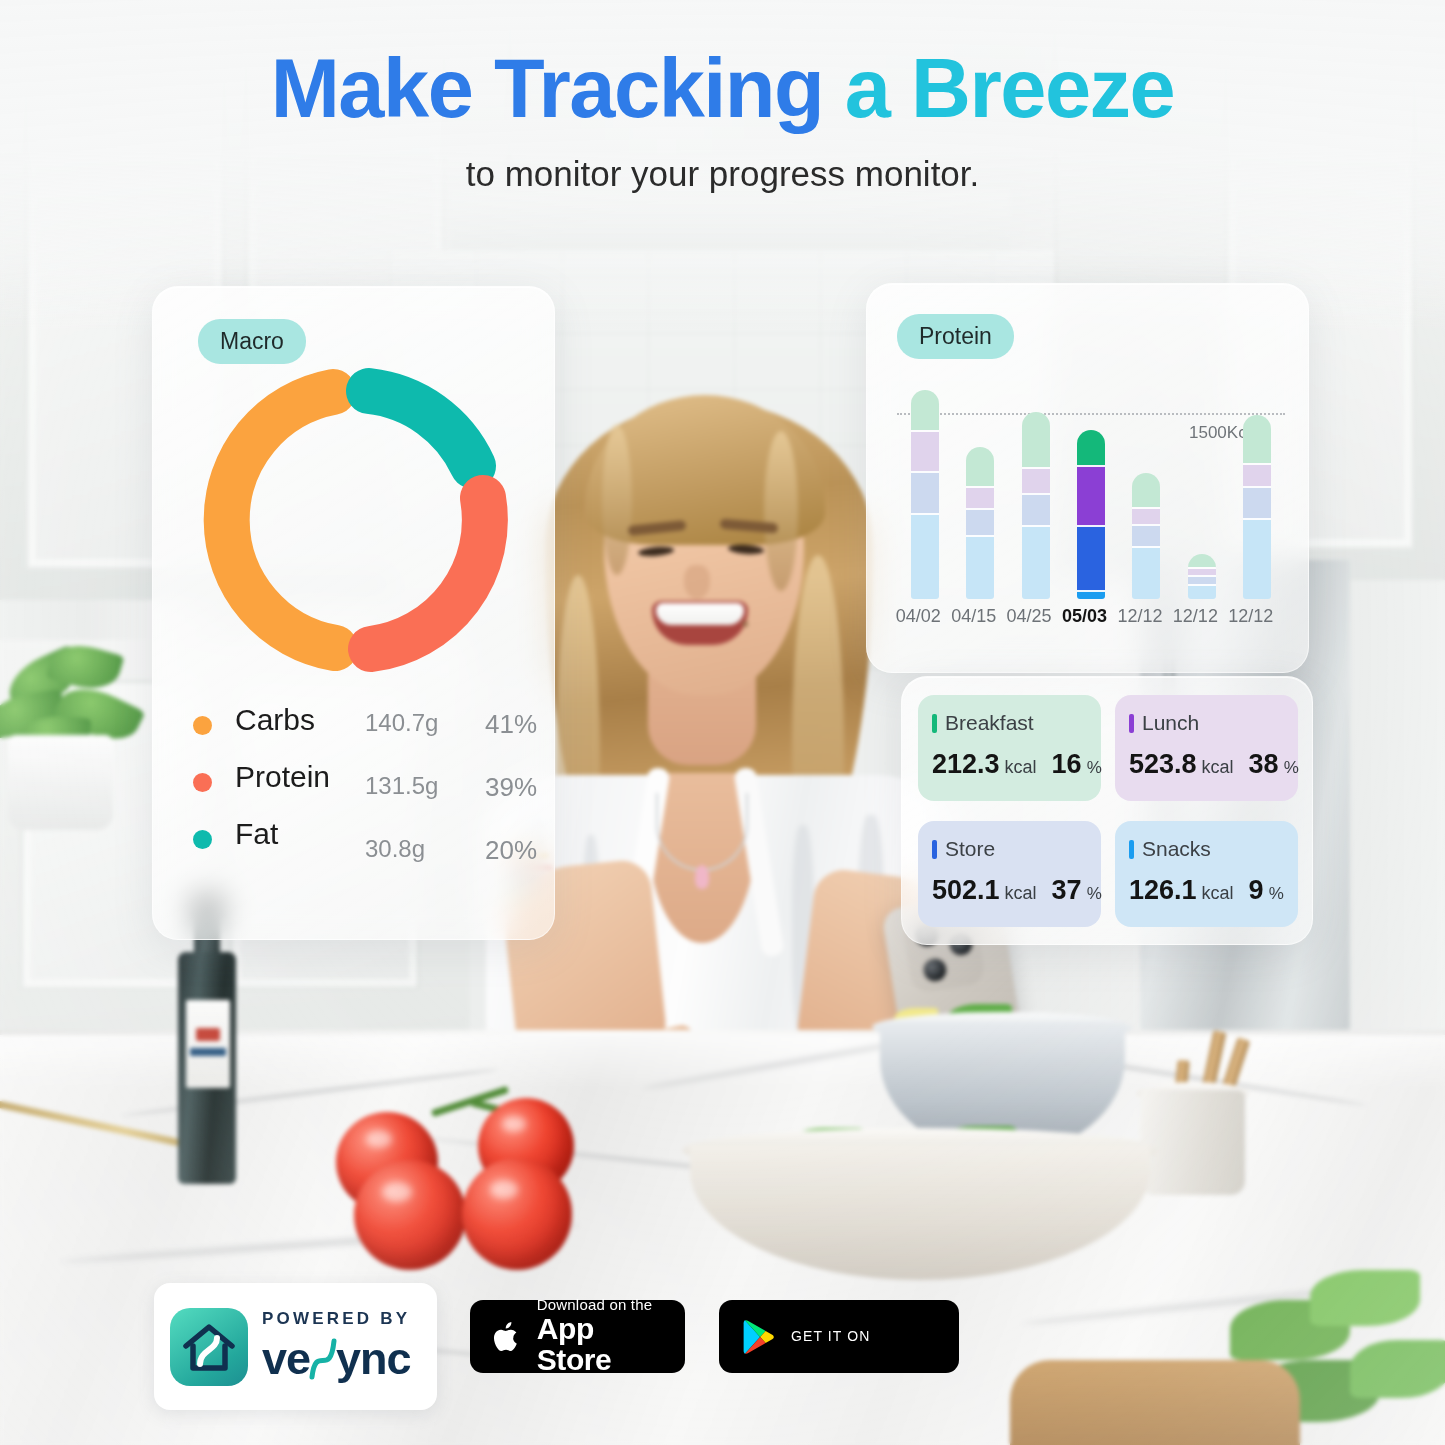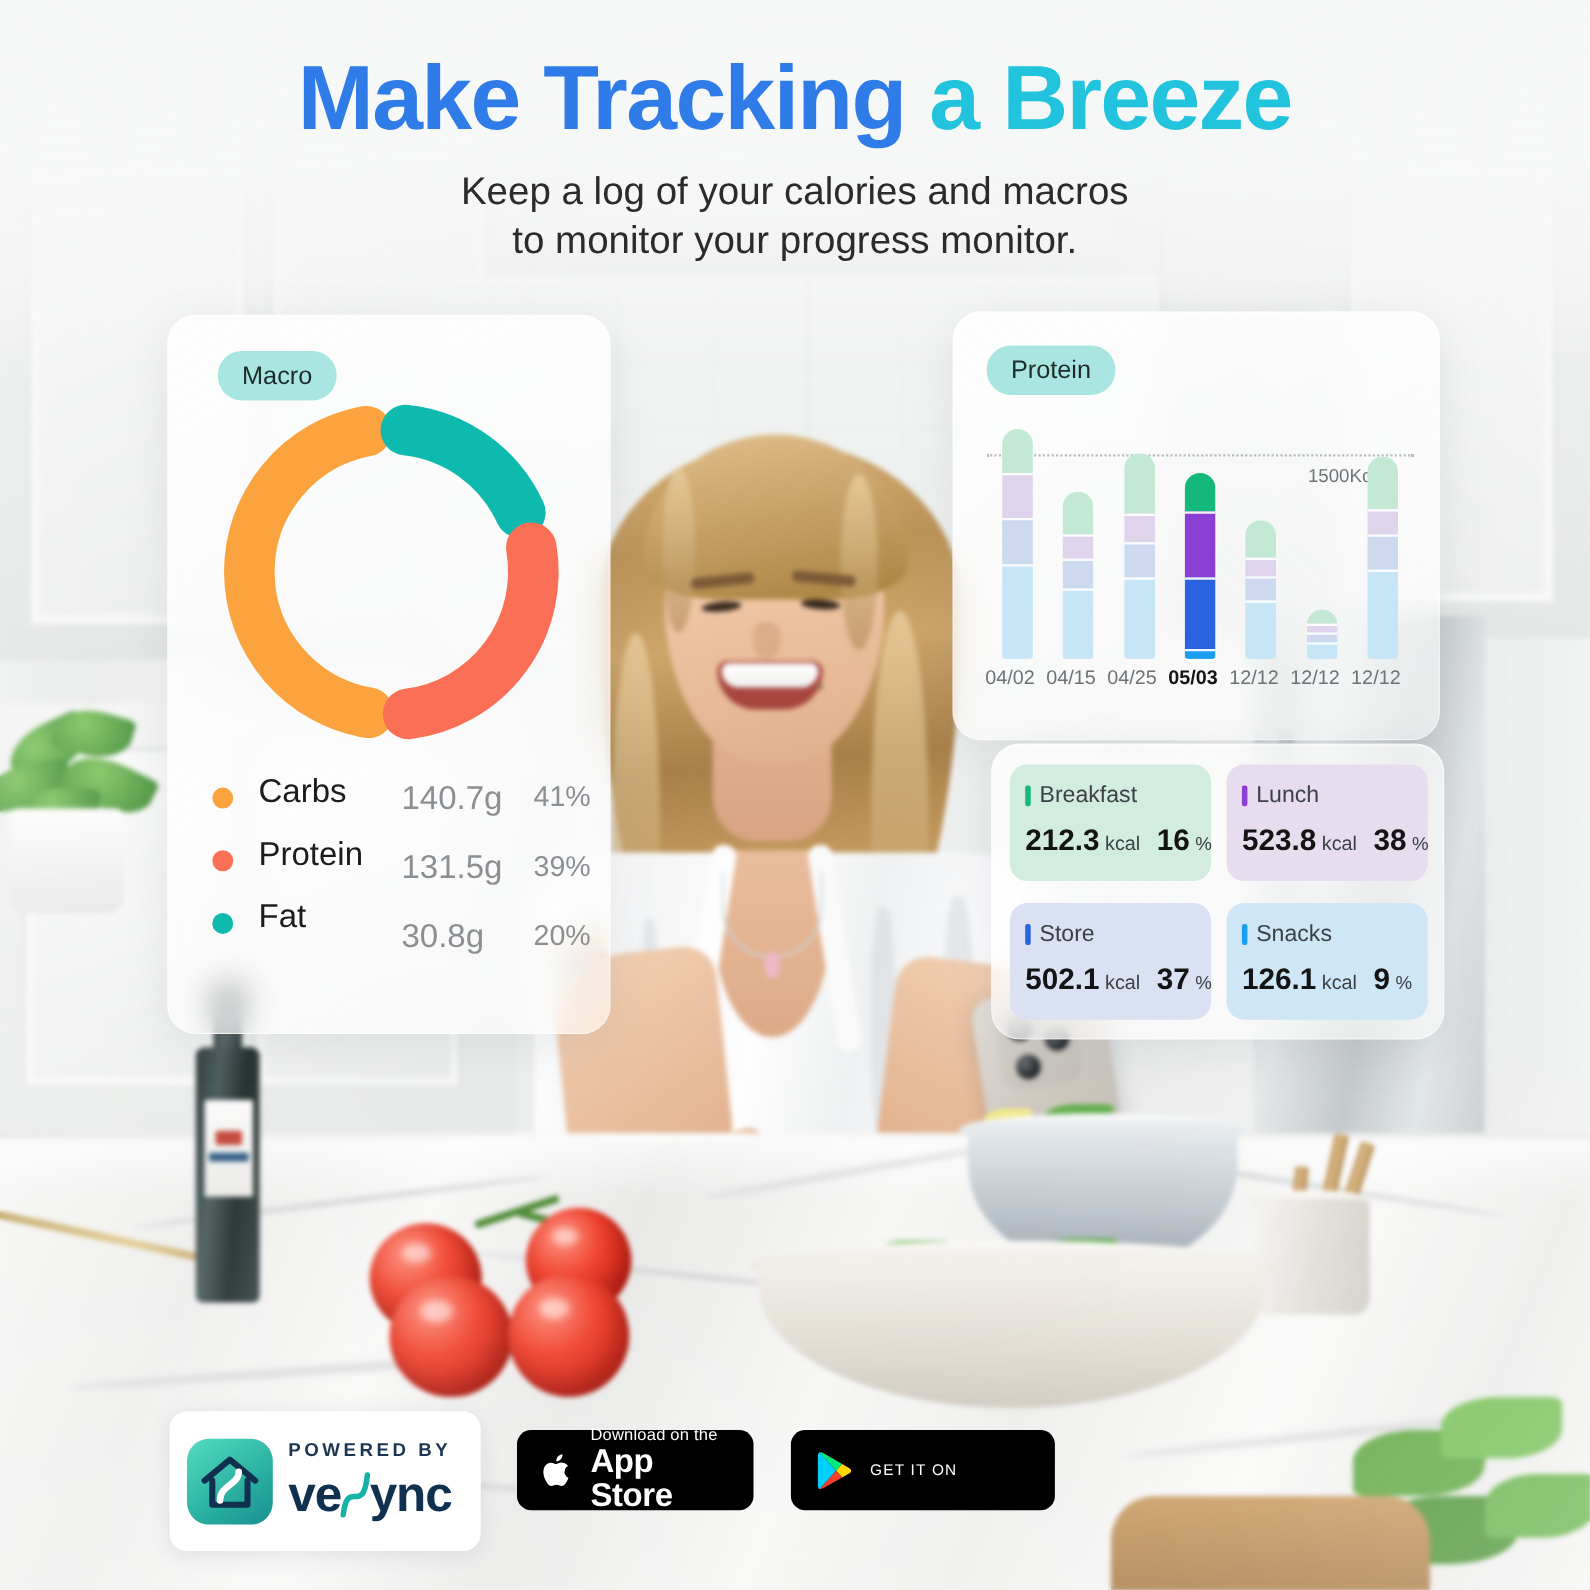--- a/index.html
+++ b/index.html
@@ -276,21 +276,21 @@
   }
 
   
   .donut-wrap { position:absolute; left:22px; top:78px; width:360px; height:310px; }
 
   
   .legend { position:absolute; left:40px; top:412px; width:330px; }
   .legend-row { position:relative; height:57px; }
   .dot { position:absolute; left:0; top:17px; width:19px; height:19px; border-radius:50%; }
   .lg-name { position:absolute; left:42px; top:4px; font-size:30px; color:#1c1c1c; }
-  .lg-grams { position:absolute; left:172px; top:10px; font-size:30px; color:#8b8f93; }
+  .lg-grams { position:absolute; left:172px; top:10px; font-size:24px; color:#8b8f93; }
   .lg-pct  { position:absolute; left:292px; top:10px; font-size:26px; color:#8b8f93; }
   .legend-row.r2 .lg-grams, .legend-row.r2 .lg-pct { top:16px; }
   .legend-row.r3 .lg-grams, .legend-row.r3 .lg-pct { top:22px; }
 
   
   .chart-area { position:absolute; left:30px; top:80px; width:388px; height:235px; }
   .goal-line { position:absolute; left:0; width:388px; border-top:2px dotted #b9bcc0; }
   .goal-label { position:absolute; font-size:17px; color:#6f7479; }
   .bar-col { position:absolute; bottom:0; width:28px; }
   .bar { position:relative; width:28px; border-radius:14px 14px 3px 3px; overflow:hidden;
@@ -507,21 +507,20 @@
     <div class="photo-soften"></div>
     <div class="photo-vignette"></div>
   </div>
 
   <div class="top-fade"></div>
 
   <div class="headline">
     <span class="hl-blue">Make Tracking</span><span class="hl-teal"> a Breeze</span>
   </div>
   <div class="subhead">
-    <div>Keep a log of your calories and macros</div>
     <div>to monitor your progress monitor.</div>
   </div>
 
   <div class="card" id="macro-card">
     <div style="position:absolute;left:45px;top:32px;">
       <span class="chip">Macro</span>
     </div>
 
     <div class="donut-wrap">
       <svg width="360" height="310" viewBox="0 0 360 310">

